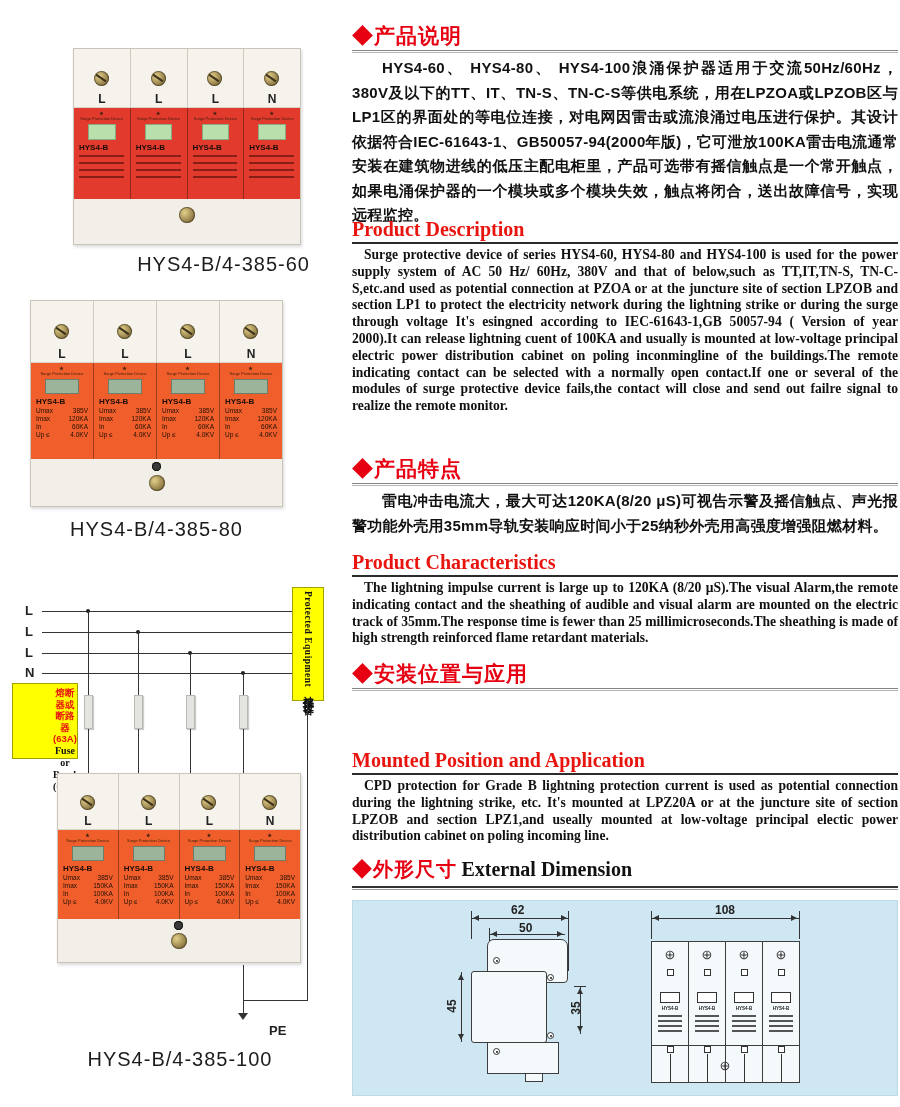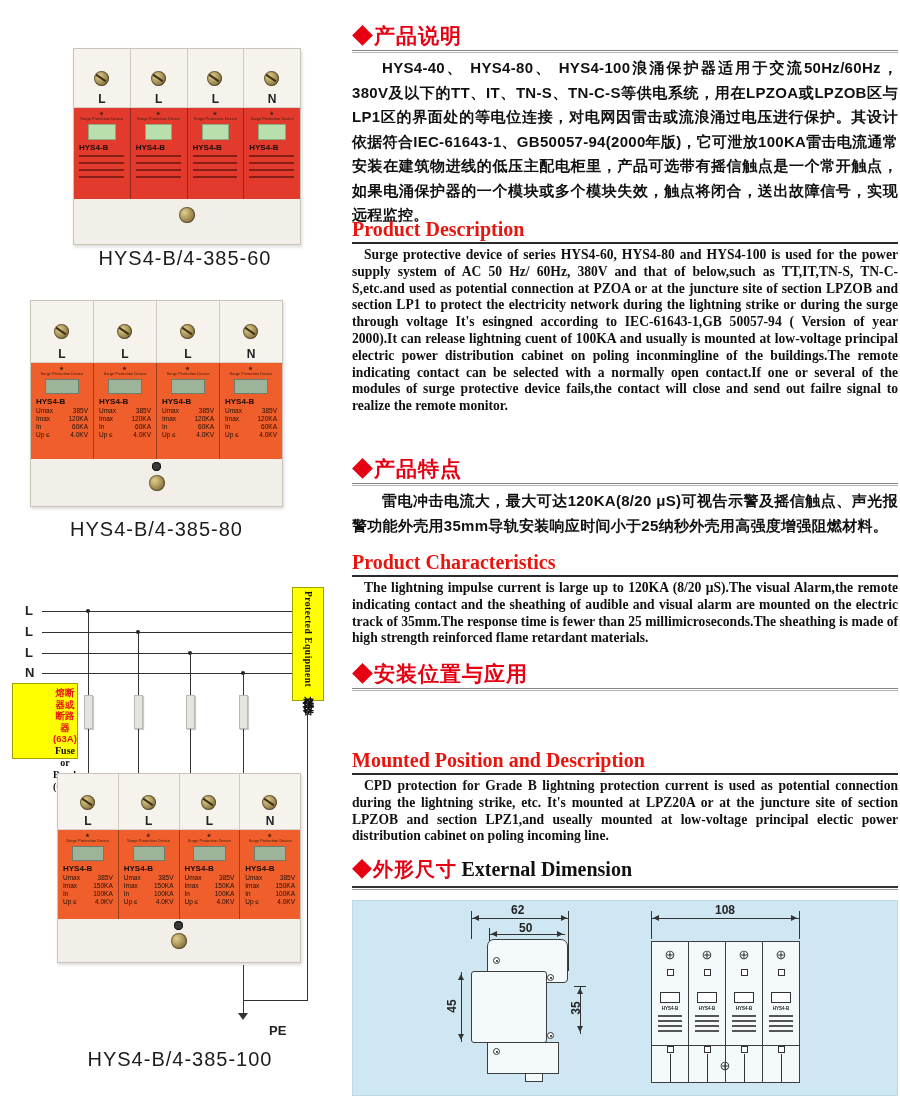--- a/index.html
+++ b/index.html
@@ -155,21 +155,21 @@
         <div class="spec-bar"></div>
         <div class="spec-bar"></div>
         <div class="spec-bar"></div>
         <div class="spec-bar"></div>
       </div>
     </div>
     <div class="spd-bot">
       <div class="screw-b" style="top:18%;"></div>
     </div>
   </div>
-  <div class="caption" style="left:60px; top:247px; width:250px;">HYS4-B/4-385-60</div>
+  <div class="caption" style="left:60px; top:253px; width:250px;text-align:right;">HYS4-B/4-385-60</div>
 
   <div class="spd" style="left:30px; top:300px; width:253px; height:207px;">
     <div class="spd-top">
       <div class="spd-cell">
           <div class="screw"></div>
           <div class="tlabel">L</div>
         </div>
       <div class="spd-cell">
           <div class="screw"></div>
           <div class="tlabel">L</div>
@@ -428,38 +428,38 @@
       <div class="spd-bot">
         <div class="gnd-dot"></div>
         <div class="screw-b"></div>
       </div>
     </div>
   </div>
   <div class="caption" style="left:45px; top:1048px; width:270px;">HYS4-B/4-385-100</div>
 
   <div class="abs cn-head" style="left:352px; top:22px;">◆产品说明</div>
   <div class="abs rule-double" style="left:352px; top:50px; width:546px;"></div>
-  <div class="abs cn-body" style="left:352px; top:56px; width:546px;">HYS4-40、 HYS4-80、 HYS4-100浪涌保护器适用于交流50Hz/60Hz，380V及以下的TT、IT、TN-S、TN-C-S等供电系统，用在LPZOA或LPZOB区与LP1区的界面处的等电位连接，对电网因雷击或流浪涌过电压进行保护。其设计依据符合IEC-61643-1、GB50057-94(2000年版)，它可泄放100KA雷击电流通常安装在建筑物进线的低压主配电柜里，产品可选带有摇信触点是一个常开触点，如果电涌保护器的一个模块或多个模块失效，触点将闭合，送出故障信号，实现远程监控。</div>
+  <div class="abs cn-body" style="left:352px; top:56px; width:546px;">HYS4-60、 HYS4-80、 HYS4-100浪涌保护器适用于交流50Hz/60Hz，380V及以下的TT、IT、TN-S、TN-C-S等供电系统，用在LPZOA或LPZOB区与LP1区的界面处的等电位连接，对电网因雷击或流浪涌过电压进行保护。其设计依据符合IEC-61643-1、GB50057-94(2000年版)，它可泄放100KA雷击电流通常安装在建筑物进线的低压主配电柜里，产品可选带有摇信触点是一个常开触点，如果电涌保护器的一个模块或多个模块失效，触点将闭合，送出故障信号，实现远程监控。</div>
 
   <div class="abs en-head" style="left:352px; top:218px;">Product Description</div>
   <div class="abs rule-single" style="left:352px; top:242px; width:546px;"></div>
   <div class="abs en-body" style="left:352px; top:247px; width:546px;">Surge protective device of series  HYS4-60, HYS4-80 and HYS4-100 is used for the power supply  system of  AC 50 Hz/ 60Hz,  380V and that of  below,such as TT,IT,TN-S, TN-C-S,etc.and used as potential connection at PZOA or at the juncture site of section LPZOB and section  LP1 to protect  the  electricity  network during the lightning strike or during the surge through voltage It's esingned according to IEC-61643-1,GB 50057-94 ( Version of year 2000).It can release lightning cuent of 100KA and usually is mounted at low-voltage principal electric power distribution cabinet on poling inconmingline of the buildings.The remote indicating contact can be selected with a normally open contact.If one or several of the modules of surge protective device fails,the contact will close and send out failre signal to realize the remote monitor.</div>
 
   <div class="abs cn-head" style="left:352px; top:455px;">◆产品特点</div>
   <div class="abs rule-double" style="left:352px; top:483px; width:546px;"></div>
   <div class="abs cn-body" style="left:352px; top:489px; width:546px;">雷电冲击电流大，最大可达120KA(8/20 μS)可视告示警及摇信触点、声光报警功能外壳用35mm导轨安装响应时间小于25纳秒外壳用高强度增强阻燃材料。</div>
 
   <div class="abs en-head" style="left:352px; top:551px;">Product Characteristics</div>
   <div class="abs rule-single" style="left:352px; top:575px; width:546px;"></div>
   <div class="abs en-body" style="left:352px; top:580px; width:546px;">The  lightning  impulse current is large up to 120KA (8/20  μS).The visual Alarm,the remote indicating contact and the sheathing of audible and visual alarm are mounted on the electric track of 35mm.The response time is fewer than 25 millimicroseconds.The sheathing is made of high strength reinforced flame retardant materials.</div>
 
   <div class="abs cn-head" style="left:352px; top:660px;">◆安装位置与应用</div>
   <div class="abs rule-double" style="left:352px; top:688px; width:546px;"></div>
 
-  <div class="abs en-head" style="left:352px; top:749px;">Mounted Position and Description</div>
+  <div class="abs en-head" style="left:352px; top:749px;">Mounted Position and Application</div>
   <div class="abs rule-single" style="left:352px; top:773px; width:546px;"></div>
   <div class="abs en-body" style="left:352px; top:778px; width:546px;">CPD protection for Grade B lightning protection current is used as potential connection during the lightning strike, etc. It's mounted at LPZ20A or at the juncture site of section LPZOB  and  section LPZ1,and useally mounted at low-voltage principal electic power distribution cabinet on poling incoming line.</div>
 
   <div class="abs" style="left:352px; top:856px;">
     <span class="cn-head" style="font-size:20px;">◆外形尺寸</span>
     <span style="font-family:'Liberation Serif',serif; font-size:20px; font-weight:bold; color:#111;">External Dimension</span>
   </div>
   <div class="abs rule-dim" style="left:352px; top:886px; width:546px;"></div>
 
   <div class="bluebox" style="left:352px; top:900px; width:546px; height:196px;padding-left:9px;">

